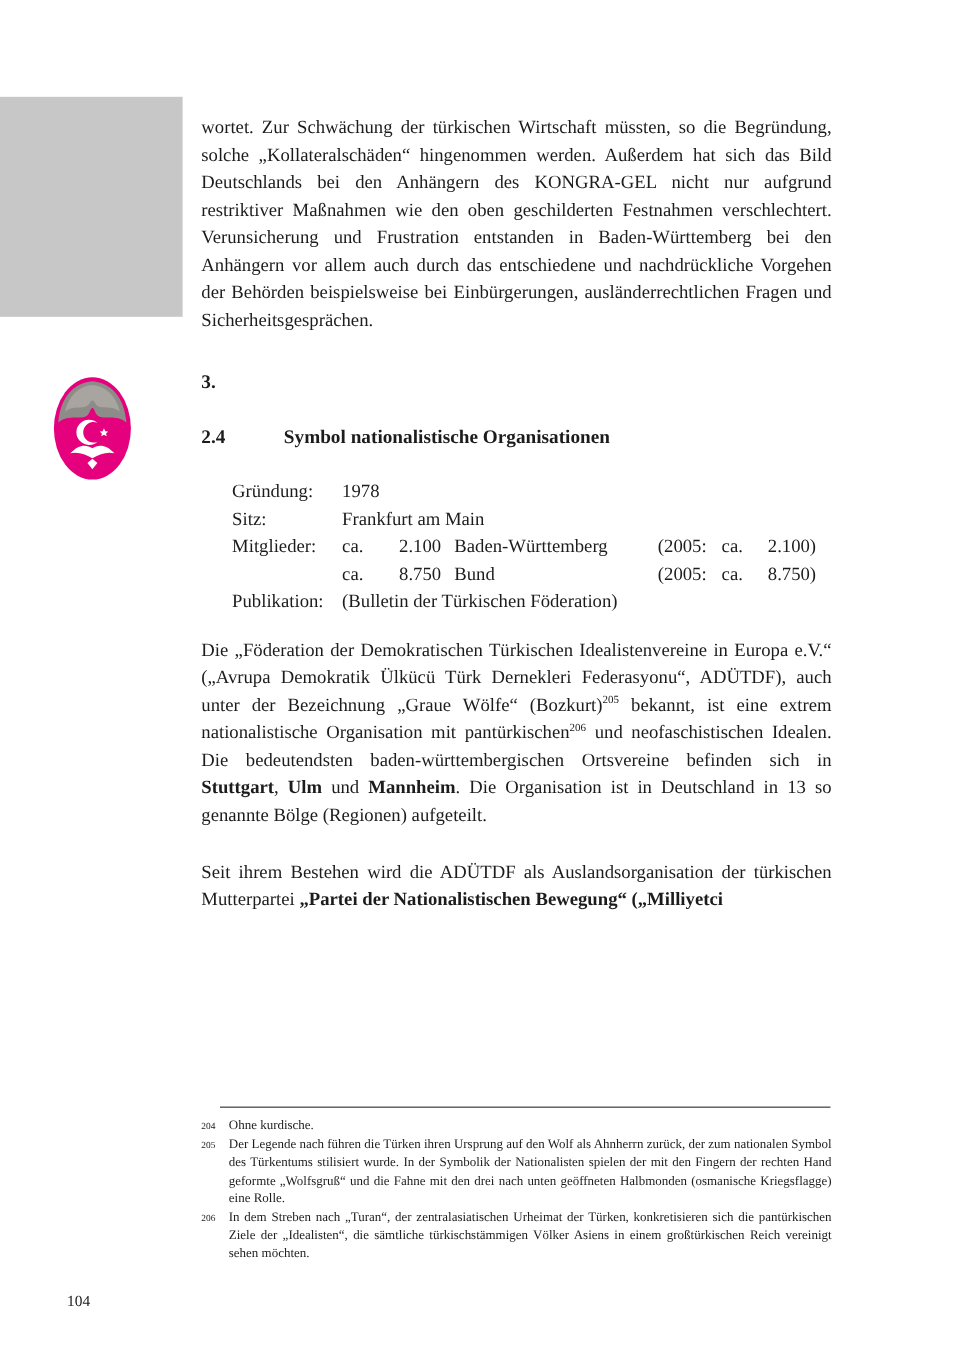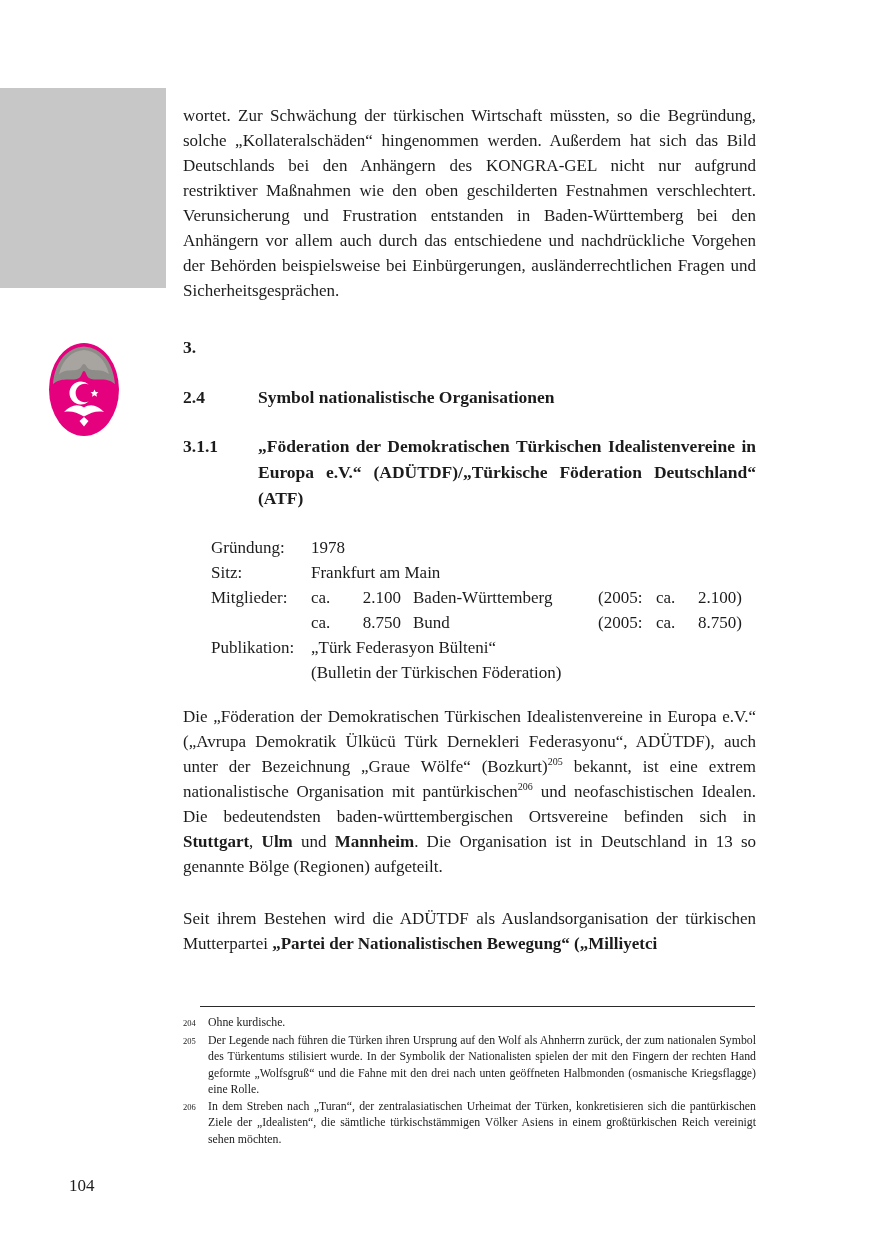--- a/index.html
+++ b/index.html
@@ -64,22 +64,22 @@
     border-top:1.4px solid #2a2a2a; margin-bottom:7px;
   }
   .fn {
     display:grid; grid-template-columns:25px 1fr;
     font-size:11.8px; line-height:16.5px;
   }
   .fn-num { font-size:8.5px; padding-top:1px; }
   .fn-text { text-align:justify; }
 
   .page-number {
-    position:absolute; left:69px; top:1176px;
-    font-size:17px;
+    position:absolute; left:61px; top:1176px;
+    font-size:14px;
   }
 </style>
 </head>
 <body>
 
 <div class="gray-block"></div>
 
 <div class="logo">
   <svg viewBox="0 0 74 97">
     <ellipse cx="37" cy="48.5" rx="35" ry="46.5" fill="#e5007d"></ellipse>
@@ -98,24 +98,20 @@
 
   <div class="heading h3">
     <span class="hnum">3.</span>
   </div>
 
   <div class="heading h31">
     <span class="hnum">2.4</span>
     <span class="htitle">Symbol nationalistische Organisationen</span>
   </div>
 
-  <div class="heading h311">
-    <span class="hnum">3.1.1</span>
-    <span class="htitle">„Föderation der Demokratischen Türkischen Idealistenvereine in Europa e.V.“ (ADÜTDF)/„Türkische Föderation Deutschland“ (ATF)</span>
-  </div>
 
   <div class="facts">
     <span class="c1">Gründung:</span>
     <span class="c2end">1978</span>
 
     <span class="c1">Sitz:</span>
     <span class="c2end">Frankfurt am Main</span>
 
     <span class="c1">Mitglieder:</span>
     <span class="c2">ca.</span>
@@ -126,21 +122,20 @@
     <span class="c8">2.100)</span>
 
     <span class="c2">ca.</span>
     <span class="c3">8.750</span>
     <span class="c5">Bund</span>
     <span class="c6">(2005:</span>
     <span class="c7">ca.</span>
     <span class="c8">8.750)</span>
 
     <span class="c1">Publikation:</span>
-    <span class="c2end">„Türk Federasyon Bülteni“</span>
 
     <span class="c2end">(Bulletin der Türkischen Föderation)</span>
   </div>
 
   <p class="body p2"><span>Die „Föderation der Demokratischen Türkischen Idealistenvereine in Europa e.V.“ („Avrupa Demokratik Ülkücü Türk Dernekleri Federasyonu“, ADÜTDF), auch unter der Bezeichnung „Graue Wölfe“ (Bozkurt)</span><span class="fnref">205</span><span> bekannt, ist eine extrem nationalistische Organisation mit pantürkischen</span><span class="fnref">206</span><span> und neofaschistischen Idealen. Die bedeutendsten baden-württembergischen Ortsvereine befinden sich in </span><span class="b">Stuttgart</span><span>, </span><span class="b">Ulm</span><span> und </span><span class="b">Mannheim</span><span>. Die Organisation ist in Deutschland in 13 so genannte Bölge (Regionen) aufgeteilt.</span></p>
 
   <p class="body p3"><span>Seit ihrem Bestehen wird die ADÜTDF als Auslandsorganisation der türkischen Mutterpartei </span><span class="b">„Partei der Nationalistischen Bewegung“ („Milliyetci</span></p>
 
 </div>
 

